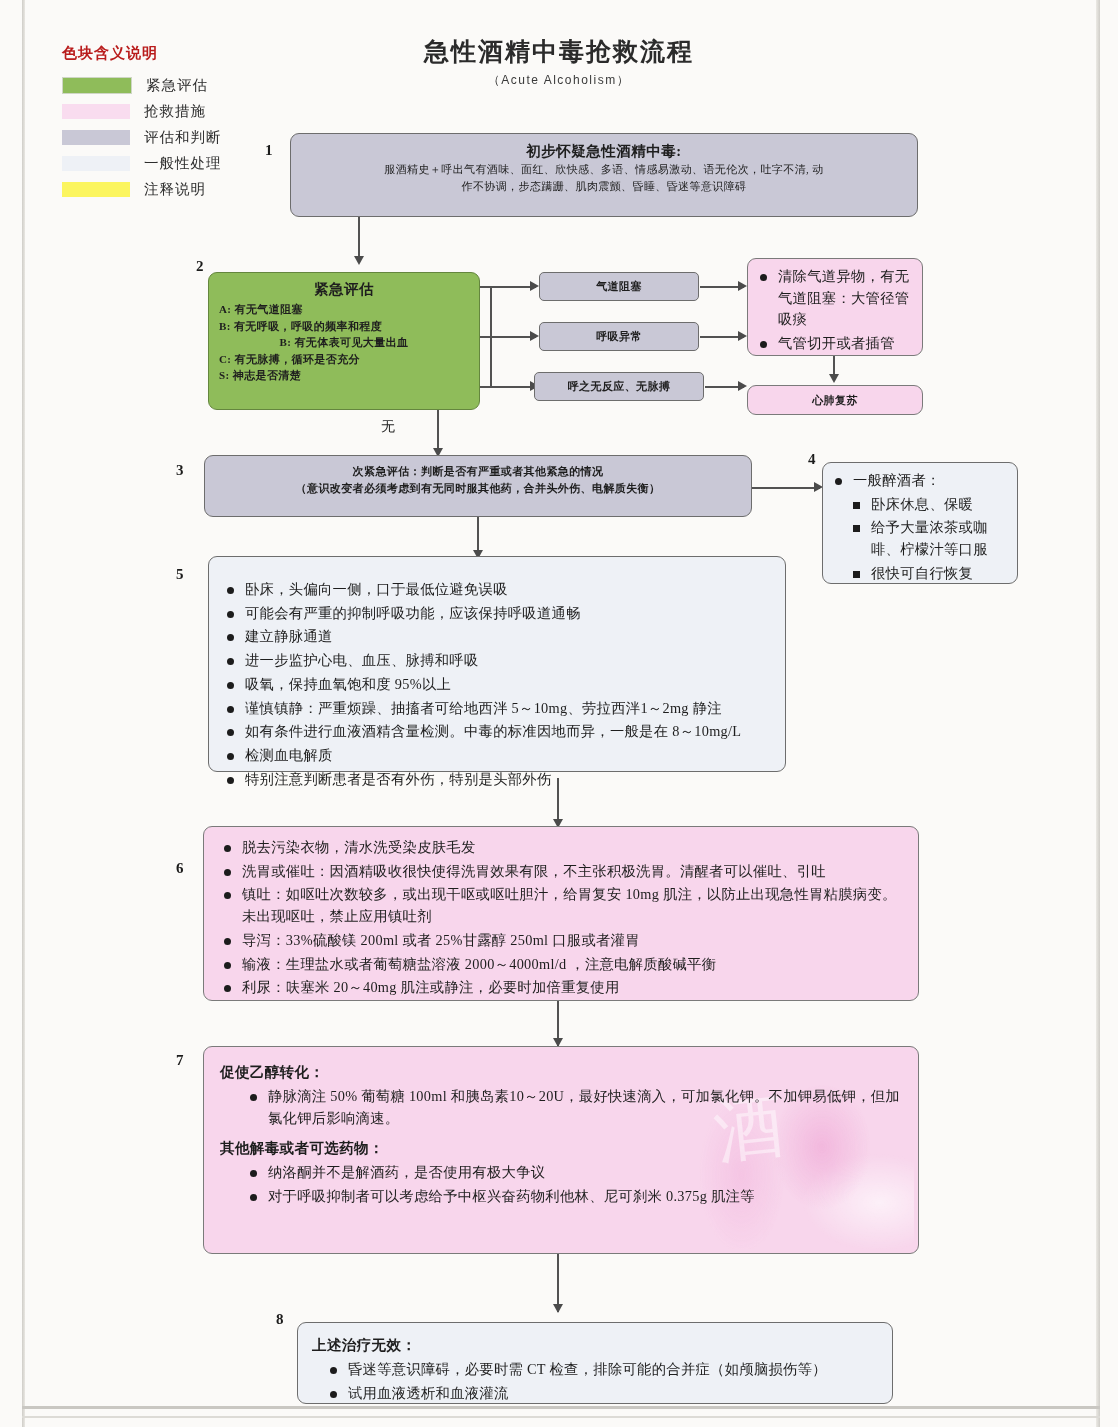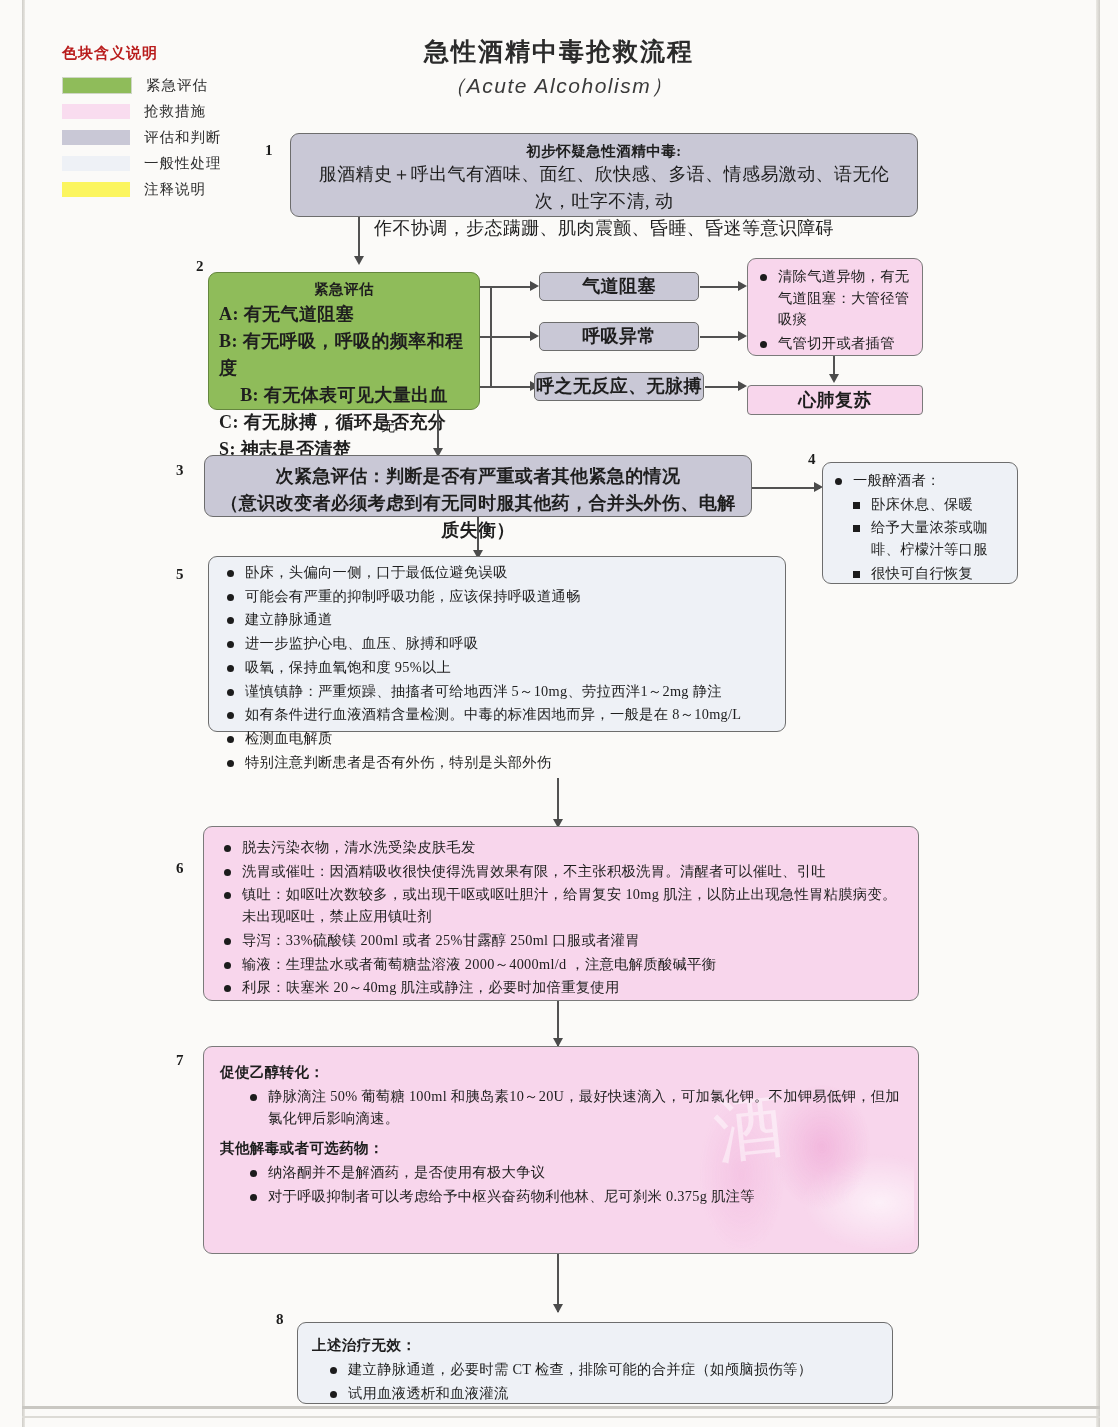--- a/index.html
+++ b/index.html
@@ -77,26 +77,25 @@
     text-align: center;
   }
   #title-cn {
     font-size: 25px;
     font-weight: bold;
     color: #2b2b2b;
     letter-spacing: 2px;
     line-height: 1.1;
   }
   #title-en {
-    font-size: 21px;
+    font-size: 12px;
     color: #3a3a3a;
     letter-spacing: 1.5px;
     margin-top: 6px;
     font-family: "Liberation Sans", sans-serif;
-    font-style: italic;
   }
 
   
   .node {
     position: absolute;
     box-sizing: border-box;
     border: 1.4px solid #6b6b6b;
     border-radius: 9px;
     color: #1e1e1e;
   }
@@ -105,21 +104,21 @@
   .node.c-judge    { background: #c9c8d6; border-color: #6d6d6d; }
   .node.c-general  { background: #eef1f6; border-color: #6d6d6d; }
 
   .node-head {
     text-align: center;
     font-weight: bold;
     font-size: 14.5px;
     letter-spacing: 0.5px;
   }
   .node-line {
-    font-size: 18px;
+    font-size: 11px;
     letter-spacing: 0.4px;
     line-height: 1.5;
     font-family: Liberation Serif, serif;
   }
   .num {
     position: absolute;
     font-size: 15px;
     font-weight: bold;
     color: #1c1c1c;
     font-family: "Liberation Serif", serif;
@@ -308,21 +307,21 @@
   <div class="node c-rescue" style="left:747px; top:258px; width:176px; height:98px; padding:7px 8px 0 8px;">
     <ul class="blist">
       <li>清除气道异物，有无气道阻塞：大管径管吸痰</li>
       <li>气管切开或者插管</li>
     </ul>
   </div>
 
   <div class="vline" style="left:833px; top:356px; height:23px;"></div>
   <div class="arrow-down" style="left:829px; top:374px;"></div>
 
-  <div class="node c-rescue" style="left:747px; top:385px; width:176px; height:30px; display:flex; align-items:center; justify-content:center; border-radius:4px;">
+  <div class="node c-rescue" style="left:747px; top:385px; width:176px; height:30px; display:flex; align-items:center; justify-content:center; border-radius:9px;">
     <span class="node-line" style="font-weight:bold;">心肺复苏</span>
   </div>
 
   <div class="vline" style="left:437px; top:410px; height:45px;"></div>
   <div class="arrow-down" style="left:433px; top:448px;"></div>
   <div class="edge-label" style="left:381px; top:418px;">无</div>
 
   <div class="num" style="left:176px; top:462px;">3</div>
   <div class="node c-judge" style="left:204px; top:455px; width:548px; height:62px; padding:7px 12px 0 12px;">
     <div class="node-line" style="text-align:center; font-weight:bold;">次紧急评估：判断是否有严重或者其他紧急的情况</div>
@@ -341,21 +340,21 @@
       <li>卧床休息、保暖</li>
       <li>给予大量浓茶或咖啡、柠檬汁等口服</li>
       <li>很快可自行恢复</li>
     </ul>
   </div>
 
   <div class="vline" style="left:477px; top:517px; height:40px;"></div>
   <div class="arrow-down" style="left:473px; top:550px;"></div>
 
   <div class="num" style="left:176px; top:566px;">5</div>
-  <div class="node c-general" style="left:208px; top:556px; width:578px; height:176px; padding:5px 14px 0 14px;">
+  <div class="node c-general" style="left:208px; top:556px; width:578px; height:216px; padding:22px 14px 0 14px;">
     <ul class="blist">
       <li>卧床，头偏向一侧，口于最低位避免误吸</li>
       <li>可能会有严重的抑制呼吸功能，应该保持呼吸道通畅</li>
       <li>建立静脉通道</li>
       <li>进一步监护心电、血压、脉搏和呼吸</li>
       <li>吸氧，保持血氧饱和度 95%以上</li>
       <li>谨慎镇静：严重烦躁、抽搐者可给地西泮 5～10mg、劳拉西泮1～2mg 静注</li>
       <li>如有条件进行血液酒精含量检测。中毒的标准因地而异，一般是在 8～10mg/L</li>
       <li>检测血电解质</li>
       <li>特别注意判断患者是否有外伤，特别是头部外伤</li>
@@ -396,18 +395,18 @@
     </ul>
   </div>
 
   <div class="vline" style="left:557px; top:1254px; height:58px;"></div>
   <div class="arrow-down" style="left:553px; top:1304px;"></div>
 
   <div class="num" style="left:276px; top:1311px;">8</div>
   <div class="node c-general" style="left:297px; top:1322px; width:596px; height:82px; padding:9px 14px 0 14px;">
     <div class="sublabel">上述治疗无效：</div>
     <ul class="blist" style="margin-left:14px;">
-      <li>建立静脉通道，必要时需 CT 检查，排除可能的合并症（如颅脑损伤等）</li>
+      <li>昏迷等意识障碍，必要时需 CT 检查，排除可能的合并症（如颅脑损伤等）</li>
       <li>试用血液透析和血液灌流</li>
     </ul>
   </div>
 
 </div>
 
 </body></html>

